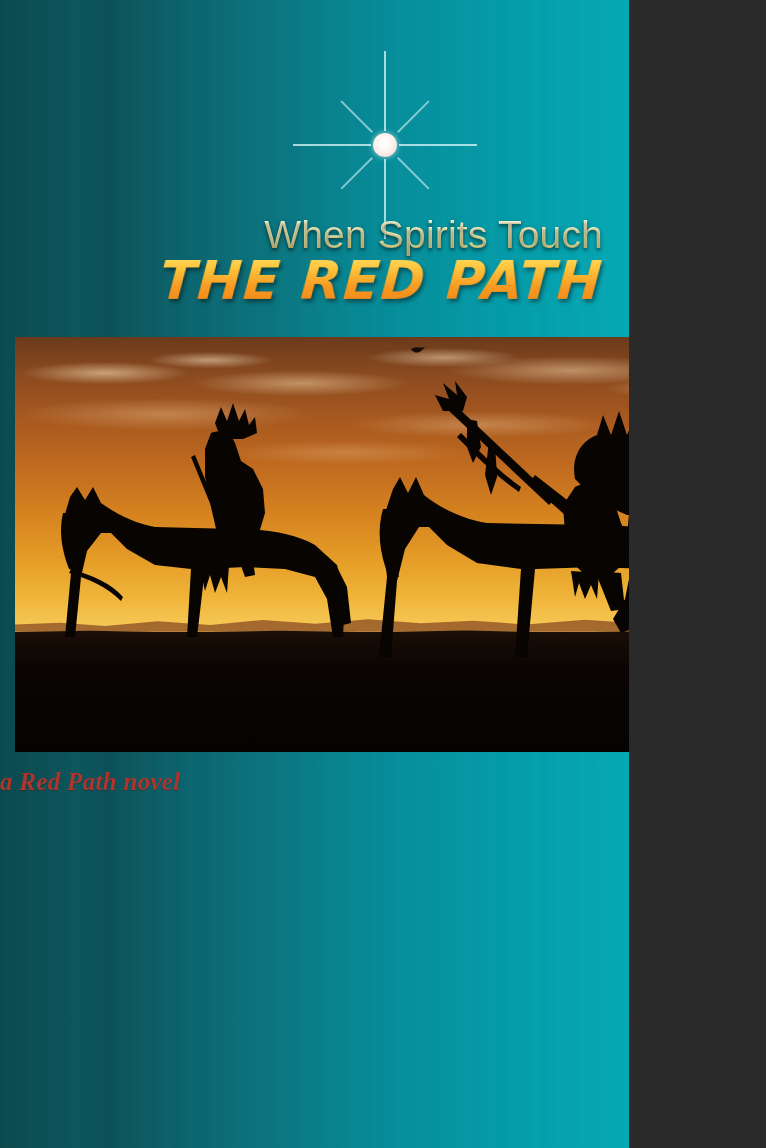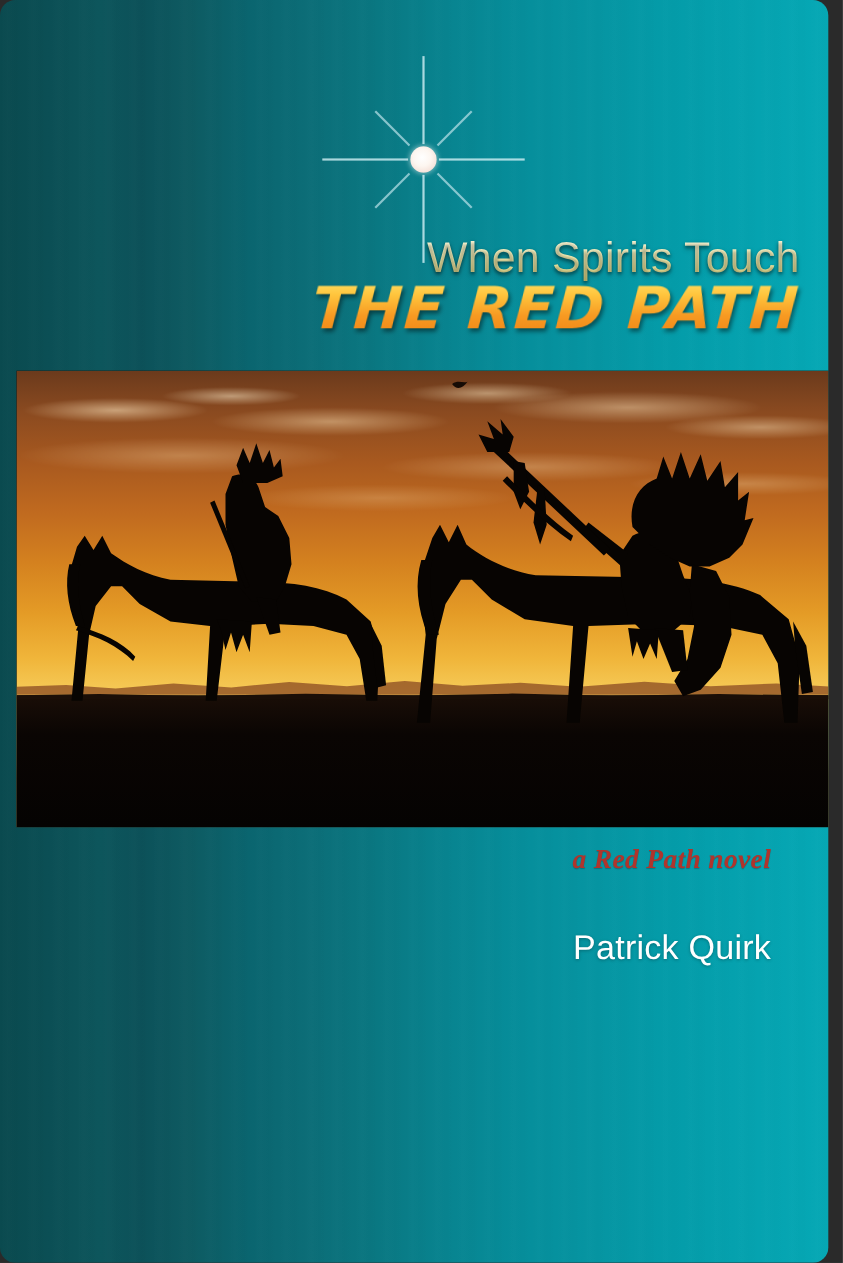--- a/index.html
+++ b/index.html
@@ -2,42 +2,41 @@
 <html><head>
 <meta charset="utf-8">
 <style>
   html, body {
     margin: 0;
     padding: 0;
     background: #2a2a2a;
   }
   #cover {
     position: relative;
-    width: 753px;
+    width: 629px;
     height: 1148px;
     overflow: hidden;
     font-family: "Liberation Sans", sans-serif;
     
     background:
       linear-gradient(90deg,
         #0a4a4f 0%,
         #0b4f55 6%,
         #0d565c 12%,
         #0c5159 17%,
         #0e5b62 23%,
         #0a656f 30%,
         #0c6d77 37%,
         #0a7781 45%,
         #088490 54%,
         #068e9b 63%,
         #0695a2 72%,
         #049ca9 81%,
         #05a2af 90%,
         #06a8b5 100%);
-    border-radius: 14px;
   }
 
   
   #cover .streaks {
     position: absolute;
     inset: 0;
     pointer-events: none;
     background:
       repeating-linear-gradient(90deg,
         rgba(255,255,255,0.000) 0px,
@@ -198,21 +197,21 @@
     position: absolute;
     inset: 0;
     width: 100%; height: 100%;
   }
 
   
   .sub-block {
     position: absolute;
     left: 0; right: 52px;
     top: 768px;
-    text-align: right;
+    text-align: left;
   }
   .series-line {
     margin: 0;
     font-family: "Liberation Serif", serif;
     font-style: italic;
     font-weight: 700;
     font-size: 25px;
     letter-spacing: .3px;
     color: #b0342c;
     text-shadow: 0 1px 1px rgba(0,0,0,0.22);
@@ -362,16 +361,15 @@
 
       <path d="M396 12 C402 8 406 12 410 10 C406 16 400 18 396 12 Z" fill="#160b05"></path>
     </svg>
   </div>
 
   <div class="sub-block">
     <p class="series-line">a Red Path novel</p>
   </div>
 
   <div class="author-block">
-    <p class="author-name">Patrick Quirk</p>
   </div>
 
 </div>
 
 </body></html>

